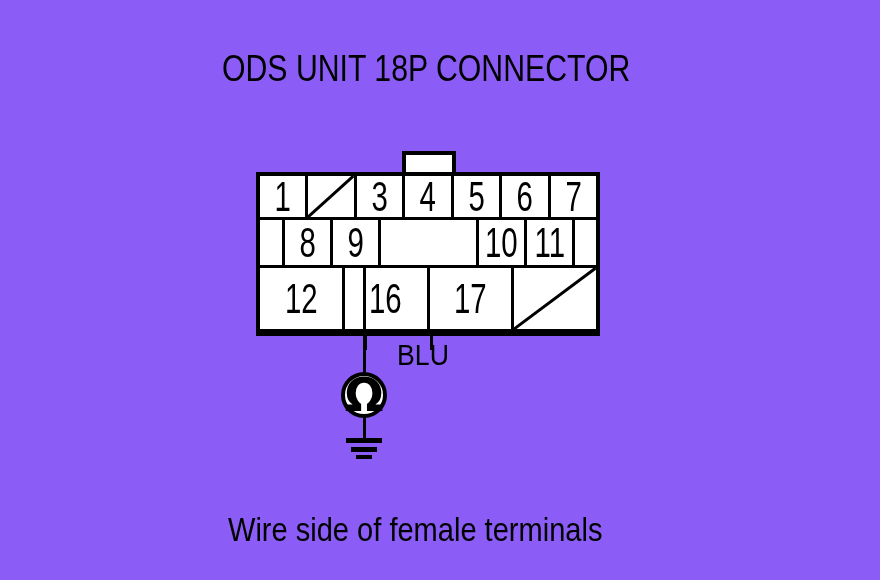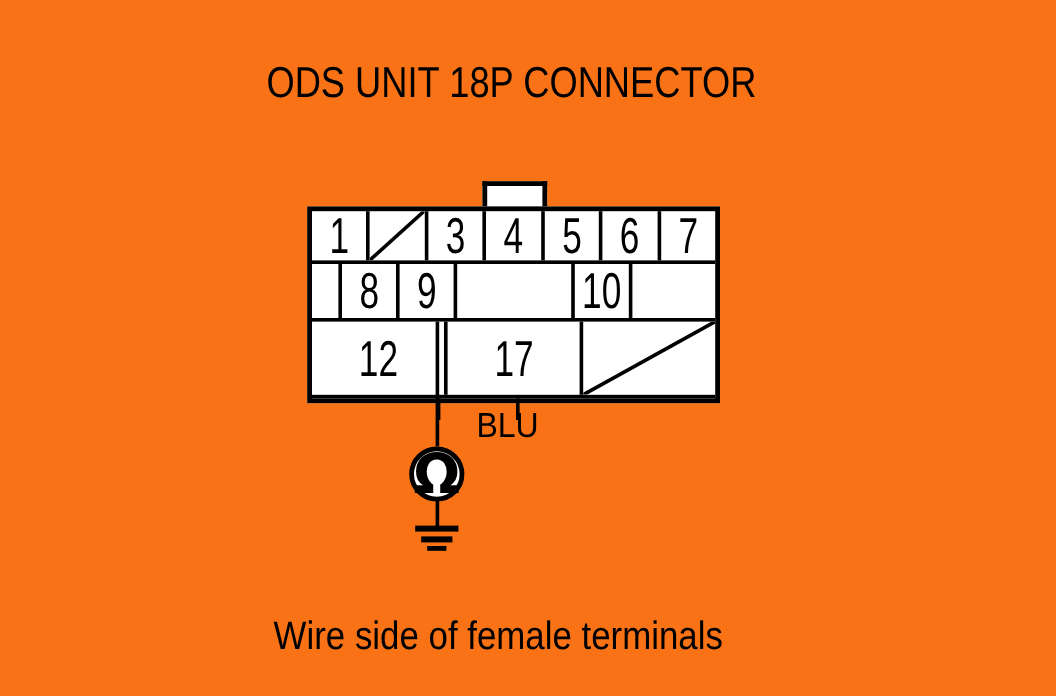--- a/index.html
+++ b/index.html
@@ -1,17 +1,17 @@
 <!DOCTYPE html>
 <html><head>
 <meta charset="utf-8">
 <style>
   html,body { margin:0; padding:0; background:#fff; }
   .canvas {
-    position:relative; width:880px; height:580px; background:#f97316;
+    position:relative; width:880px; height:580px; background:#8b5cf6;
     font-family:"Liberation Sans", sans-serif; color:#000; overflow:hidden;
   }
   .abs { position:absolute; }
   .squish { display:inline-block; white-space:nowrap; }
 
   .title { left:222px; top:51px; font-size:36px; line-height:1; }
   .title .squish { transform:scaleX(0.84); transform-origin:0 0; }
 
   .caption { left:228px; top:513px; font-size:33px; line-height:1; }
   .caption .squish { transform:scaleX(0.88); transform-origin:0 0; }
@@ -104,26 +104,32 @@
       <div class="cell w48">
         <span class="pin">8</span>
       </div>
       <div class="cell w48">
         <span class="pin">9</span>
       </div>
       <div class="cell w98"></div>
       <div class="cell w48">
         <span class="pin">10</span>
       </div>
+      <div class="cell w48">
+        <span class="pin">11</span>
+      </div>
       <div class="cell wfill"></div>
     </div>
 
     <div class="row row3">
       <div class="cell">
         <span class="pin">12</span>
+      </div>
+      <div class="cell">
+        <span class="pin">16</span>
       </div>
       <div class="cell">
         <span class="pin">17</span>
       </div>
       <div class="cell">
         <svg class="slash">
           <line x1="0" y1="100%" x2="100%" y2="0" stroke="#000" stroke-width="3"></line>
         </svg>
       </div>
     </div>

